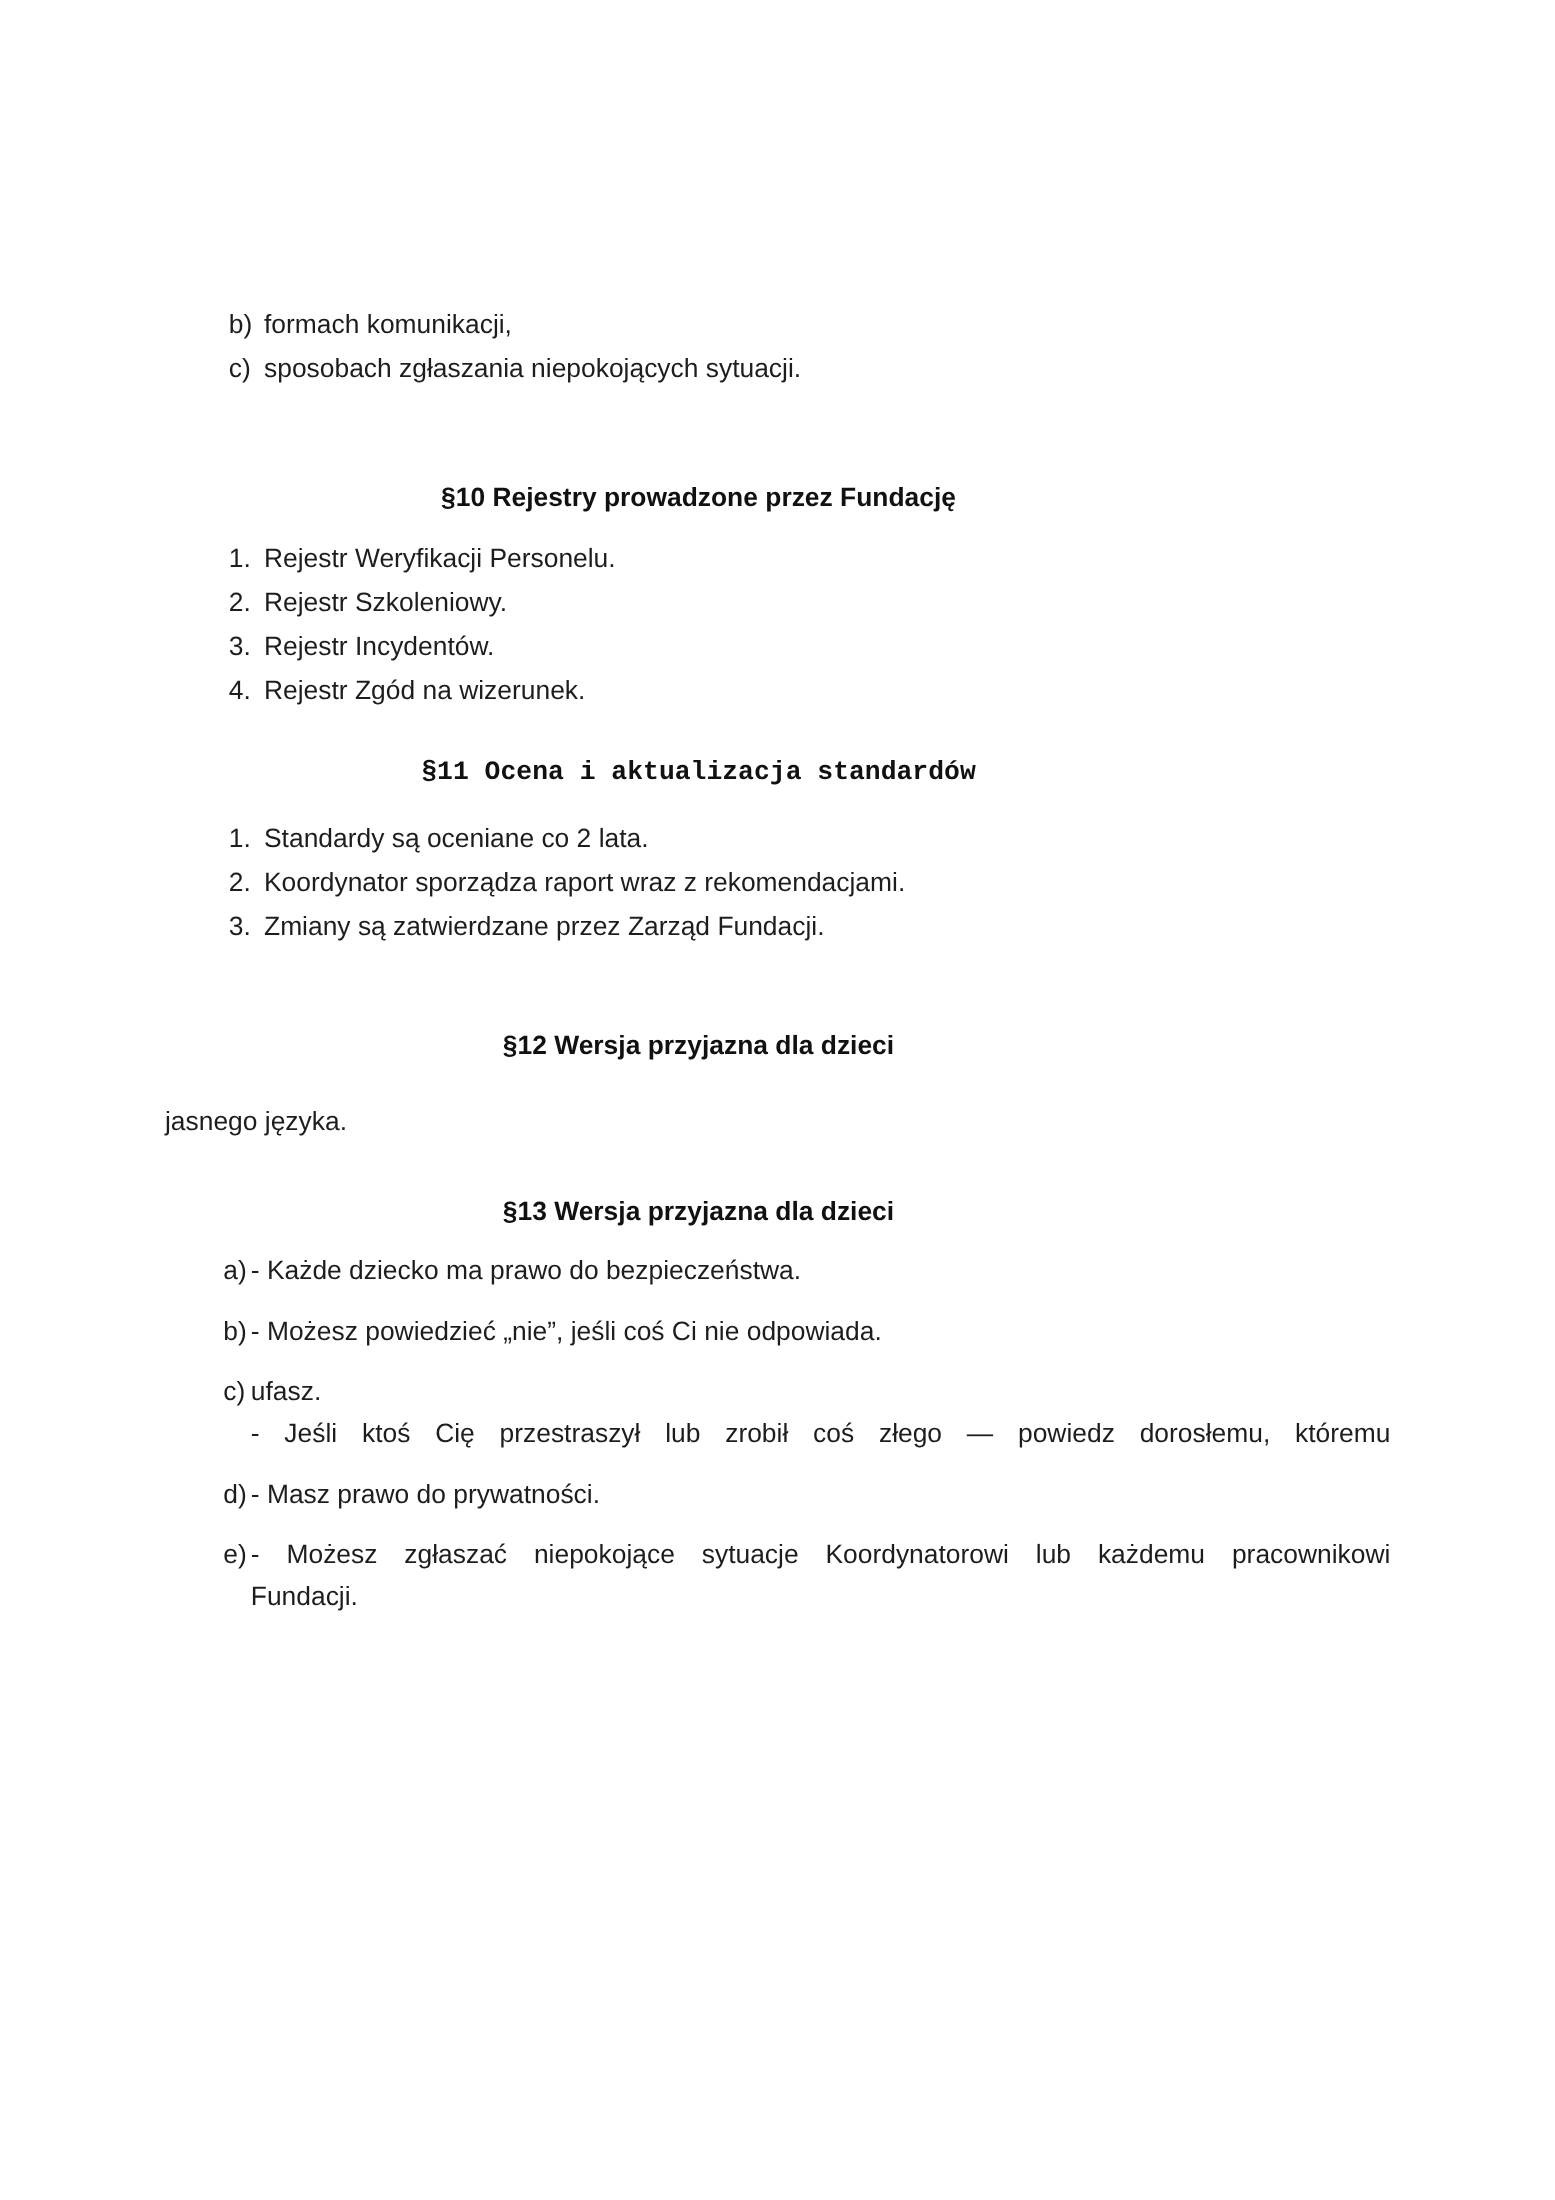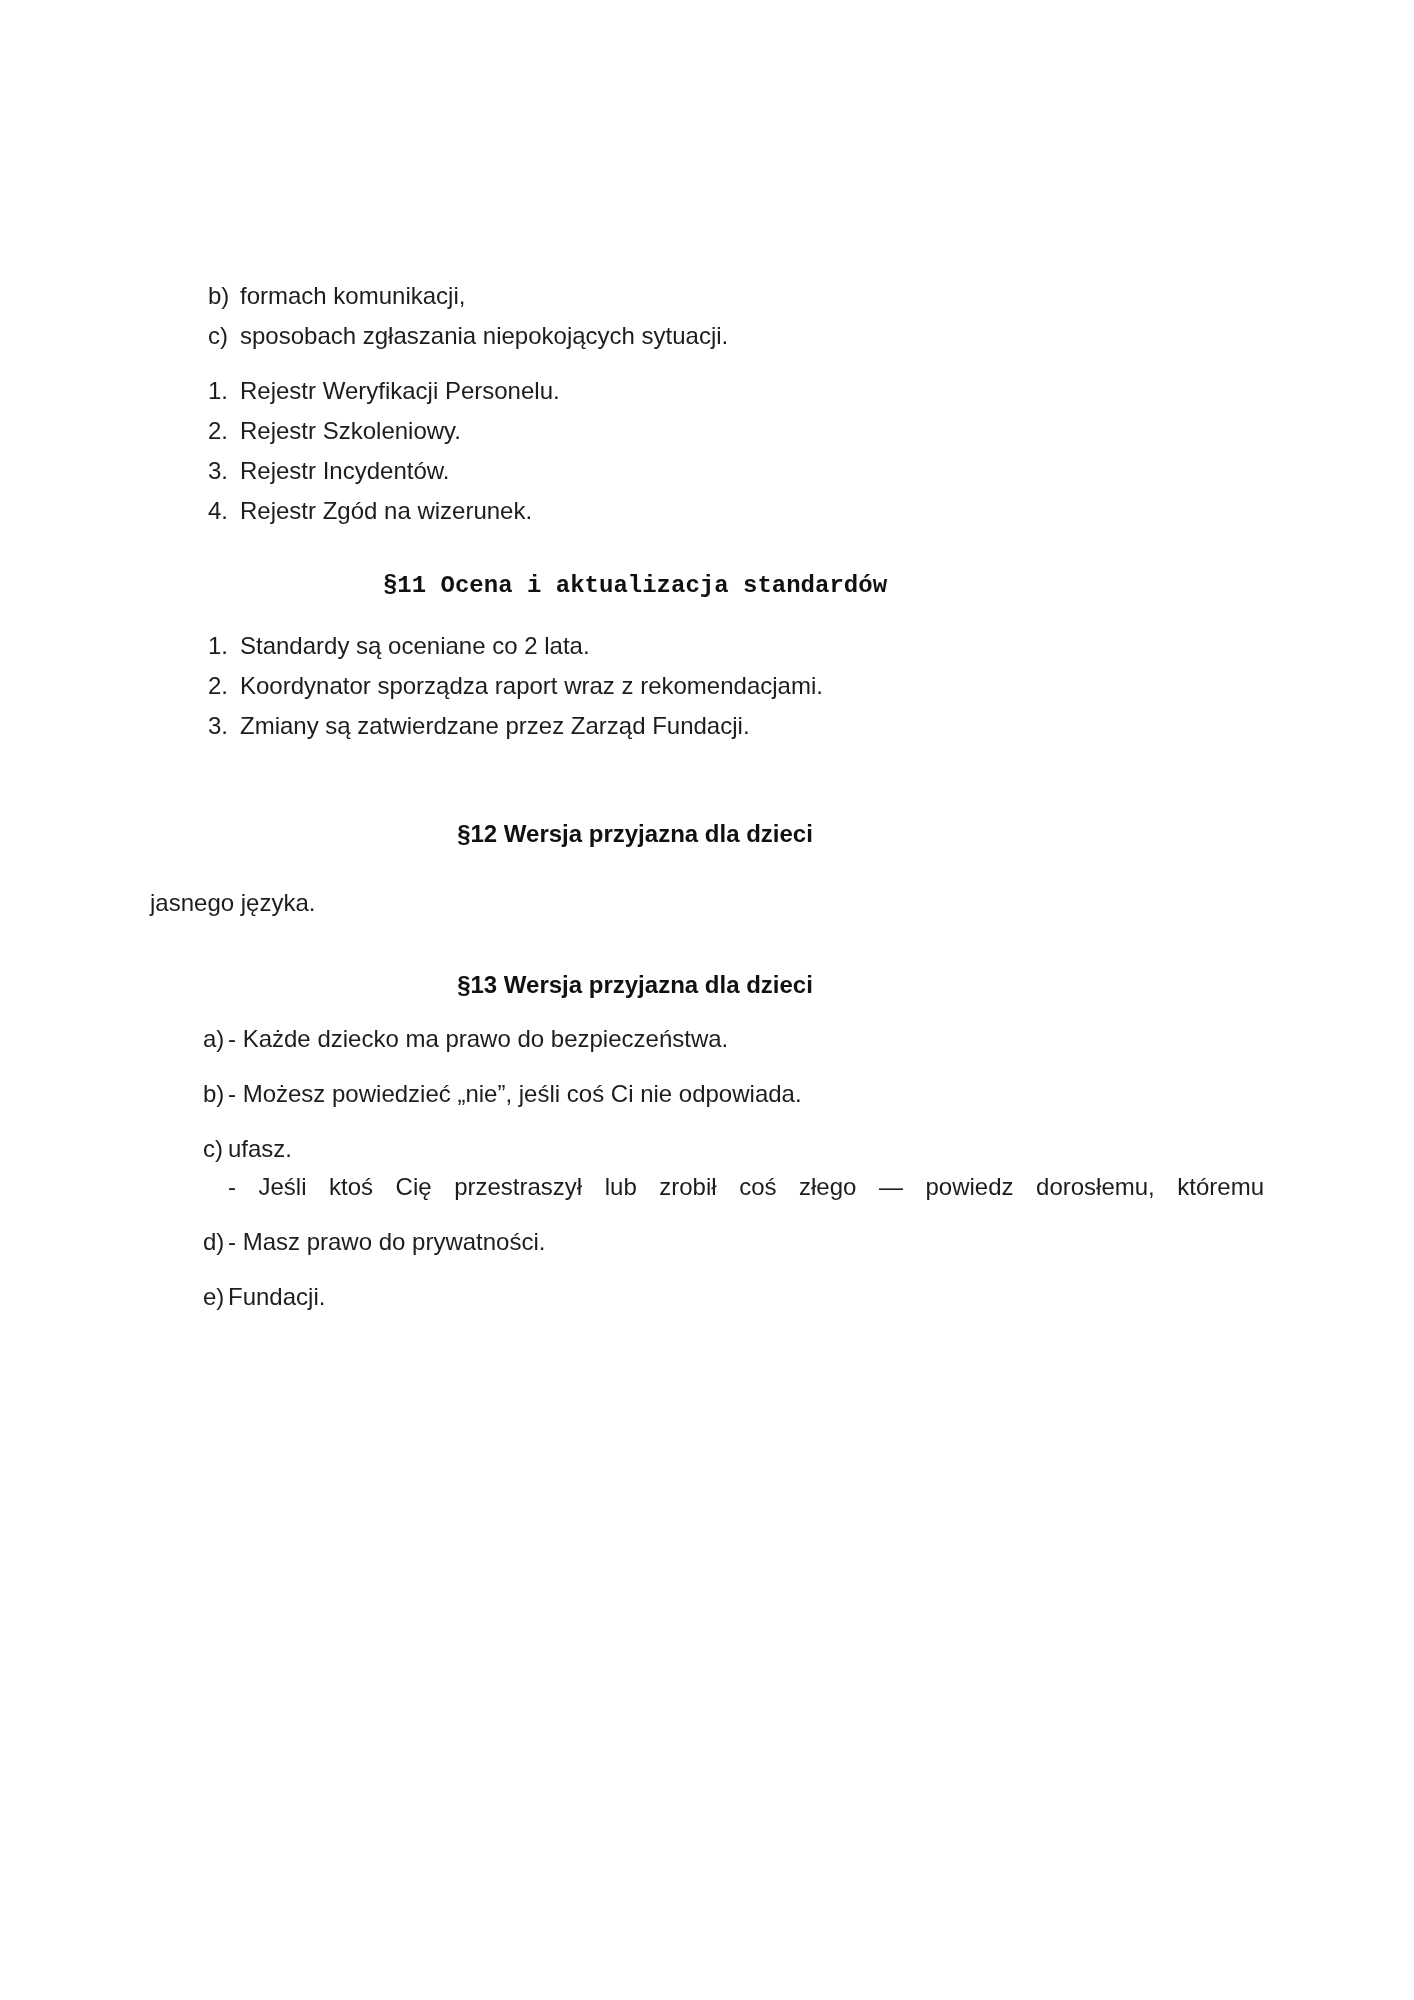--- a/index.html
+++ b/index.html
@@ -82,20 +82,21 @@
       <div class="li">
         <span class="m">b)</span>
         <span class="t">formach komunikacji,</span>
       </div>
       <div class="li">
         <span class="m">c)</span>
         <span class="t">sposobach zgłaszania niepokojących sytuacji.</span>
       </div>
     </div>
 
+    <h2 class="heading h10">§10 Rejestry prowadzone przez Fundację</h2>
     <div class="list10">
       <div class="li">
         <span class="m">1.</span>
         <span class="t">Rejestr Weryfikacji Personelu.</span>
       </div>
       <div class="li">
         <span class="m">2.</span>
         <span class="t">Rejestr Szkoleniowy.</span>
       </div>
       <div class="li">
@@ -146,19 +147,20 @@
           <span class="line just">- Jeśli ktoś Cię przestraszył lub zrobił coś złego — powiedz dorosłemu, któremu</span>
         </span>
       </div>
       <div class="li">
         <span class="m">d)</span>
         <span class="t">- Masz prawo do prywatności.</span>
       </div>
       <div class="li">
         <span class="m">e)</span>
         <span class="t">
+          <span class="line just">- Możesz zgłaszać niepokojące sytuacje Koordynatorowi lub każdemu pracownikowi</span>
           <span class="line">Fundacji.</span>
         </span>
       </div>
     </div>
 
   </div>
 </div>
 
 </body></html>

